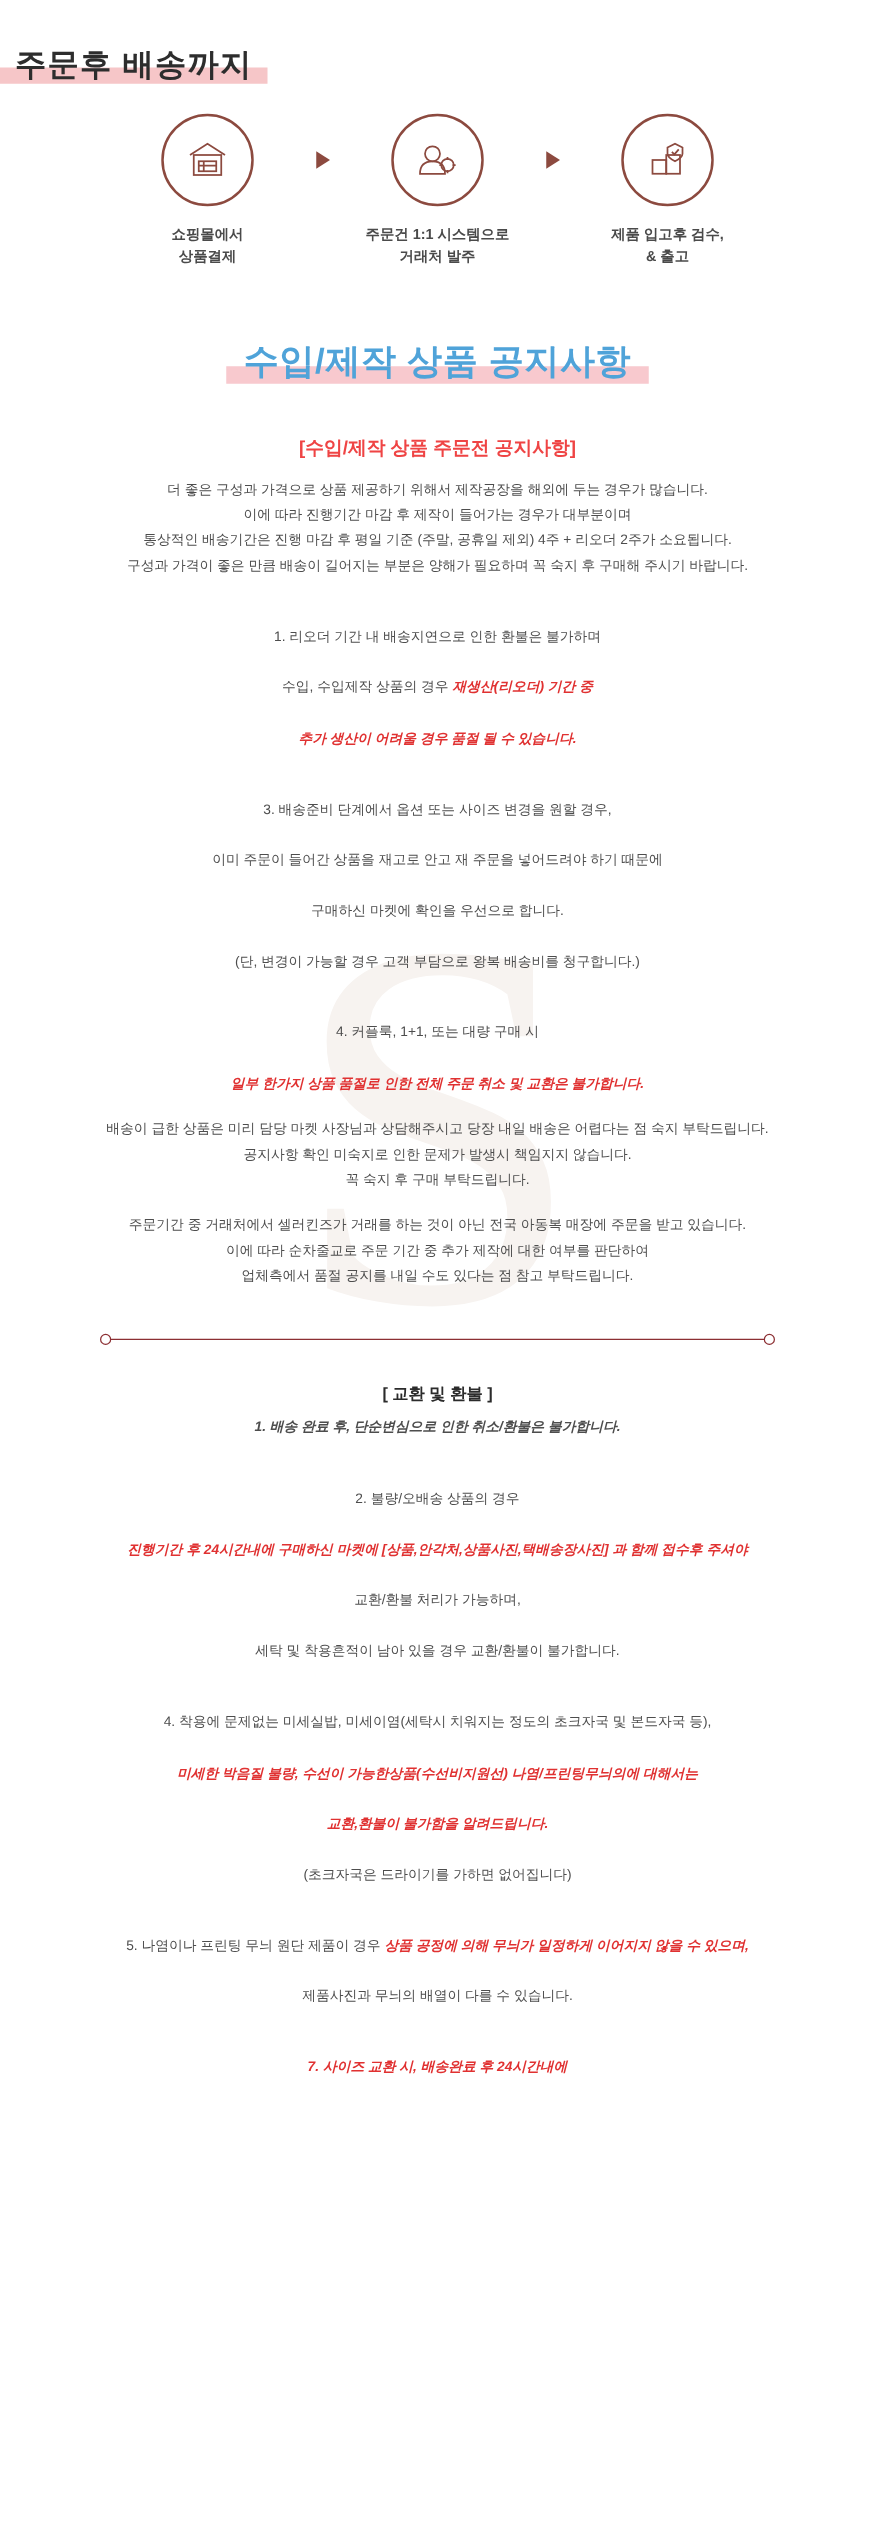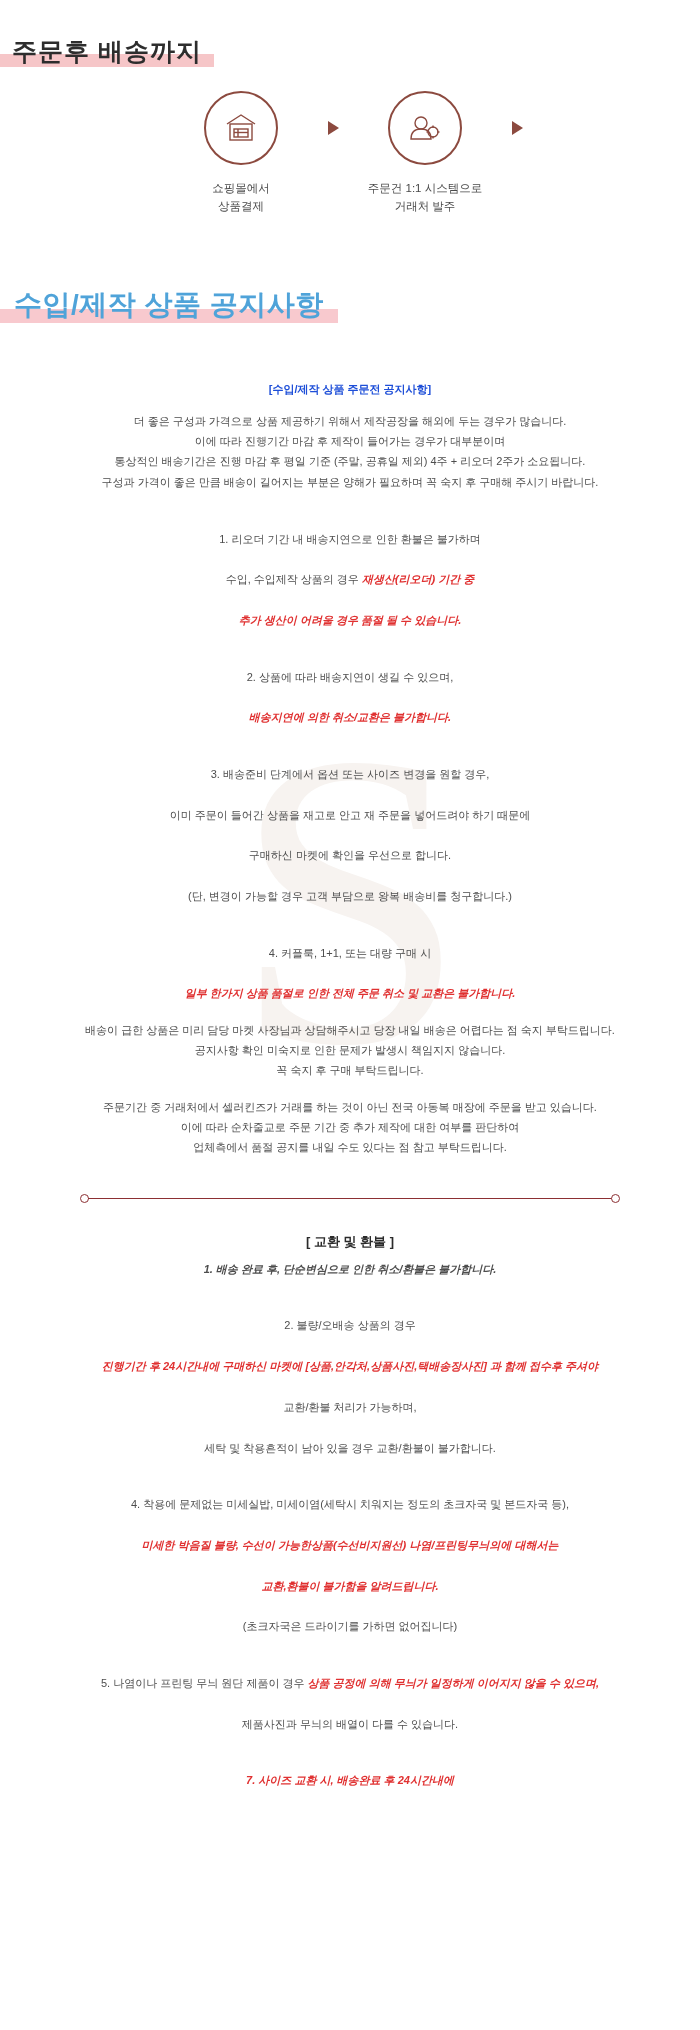--- a/index.html
+++ b/index.html
@@ -61,21 +61,22 @@
     background: #f6c6c8;
     z-index: -1;
   }
 
   
   .steps {
     display: flex;
     justify-content: center;
     align-items: flex-start;
     gap: 0;
-    margin-bottom: 68px;
+    margin-bottom: 52px;
+    font-weight: bold;
   }
   .step {
     width: 150px;
     text-align: center;
   }
   .circle {
     width: 74px;
     height: 74px;
     border: 2px solid #8c4a3f;
     border-radius: 50%;
@@ -101,21 +102,22 @@
   }
   .arrow .tri {
     width: 0; height: 0;
     border-left: 11px solid #8c4a3f;
     border-top: 7px solid transparent;
     border-bottom: 7px solid transparent;
   }
 
   
   .main-heading-wrap {
-    margin-bottom: 56px;
+    text-align: center;
+    margin-bottom: 39px;
   }
   .main-heading {
     display: inline-block;
     position: relative;
     font-size: 28px;
     font-weight: bold;
     color: #4fa3d9;
     letter-spacing: 0.5px;
     padding: 2px 14px;
   }
@@ -124,23 +126,23 @@
     left: 0; right: 0;
     bottom: 3px;
     height: 14px;
     background: #f8c9ce;
     z-index: -1;
   }
 
   
   .block { text-align: center; margin-bottom: 26px; }
   .sec-title {
-    font-size: 11px;
-    font-weight: bold;
-    color: #1d4ed8;
+    font-size: 15px;
+    font-weight: bold;
+    color: #ef4444;
     margin-bottom: 14px;
   }
   p.t {
     font-size: 11px;
     line-height: 1.85;
     color: #4d4d4d;
     margin: 0 0 16px 0;
     white-space: pre-line;
   }
   p.t:last-child { margin-bottom: 0; }
@@ -225,20 +227,32 @@
           </svg>
         </div>
         <div class="step-label">주문건 1:1 시스템으로
 거래처 발주</div>
       </div>
 
       <div class="arrow">
           <div class="tri"></div>
         </div>
 
+      <div class="step">
+        <div class="circle">
+          <svg width="40" height="40" viewBox="0 0 40 40" fill="none" stroke="#8c4a3f" stroke-width="1.4">
+            <rect x="8" y="20" width="11" height="11"></rect>
+            <rect x="19" y="16" width="11" height="15"></rect>
+            <path d="M20 10 L26 7 L32 10 L32 15 C32 18 26 21 26 21 C26 21 20 18 20 15 Z"></path>
+            <path d="M23.5 13.5 L25.5 15.5 L29 11.5"></path>
+          </svg>
+        </div>
+        <div class="step-label">제품 입고후 검수,
+&amp; 출고</div>
+      </div>
     </div>
 
     <div class="main-heading-wrap">
       <span class="main-heading">
         <span class="hl"></span>
         <span>수입/제작 상품 공지사항</span>
       </span>
     </div>
 
     <div class="block">
@@ -247,24 +261,20 @@
 이에 따라 진행기간 마감 후 제작이 들어가는 경우가 대부분이며
 통상적인 배송기간은 진행 마감 후 평일 기준 (주말, 공휴일 제외) 4주 + 리오더 2주가 소요됩니다.
 구성과 가격이 좋은 만큼 배송이 길어지는 부분은 양해가 필요하며 꼭 숙지 후 구매해 주시기 바랍니다.</p>
 
       <p class="t">
         <span>1. 리오더 기간 내 배송지연으로 인한 환불은 불가하며</span><br>
         <span>수입, 수입제작 상품의 경우 </span><span class="red b">재생산(리오더) 기간 중</span><br>
         <span class="red b">추가 생산이 어려울 경우 품절 될 수 있습니다.</span>
       </p>
 
-      <p class="t">
-        <span>2. 상품에 따라 배송지연이 생길 수 있으며,</span><br>
-        <span class="red b">배송지연에 의한 취소/교환은 불가합니다.</span>
-      </p>
 
       <p class="t">
         <span>3. 배송준비 단계에서 옵션 또는 사이즈 변경을 원할 경우,</span><br>
         <span>이미 주문이 들어간 상품을 재고로 안고 재 주문을 넣어드려야 하기 때문에</span><br>
         <span>구매하신 마켓에 확인을 우선으로 합니다.</span><br>
         <span>(단, 변경이 가능할 경우 고객 부담으로 왕복 배송비를 청구합니다.)</span>
       </p>
 
       <p class="t">
         <span>4. 커플룩, 1+1, 또는 대량 구매 시</span><br>

